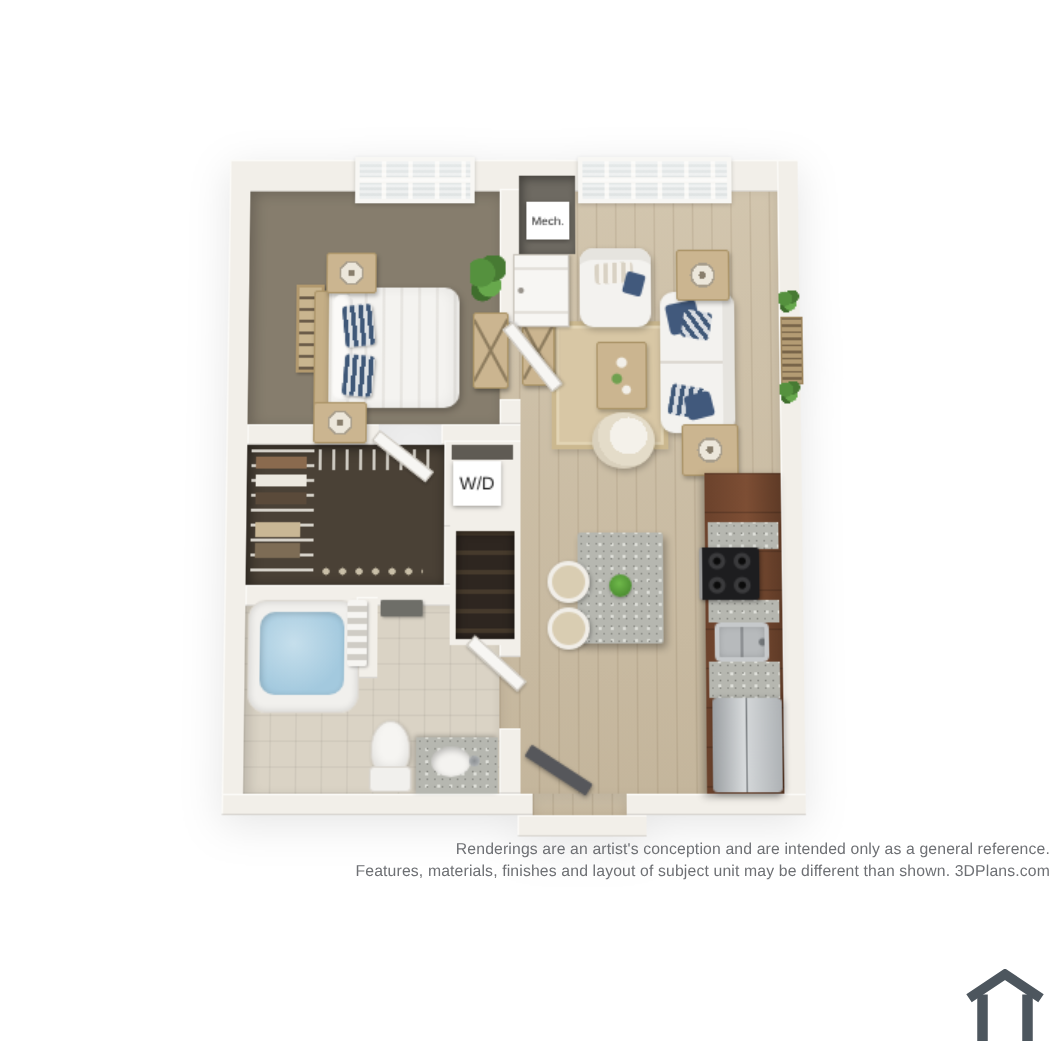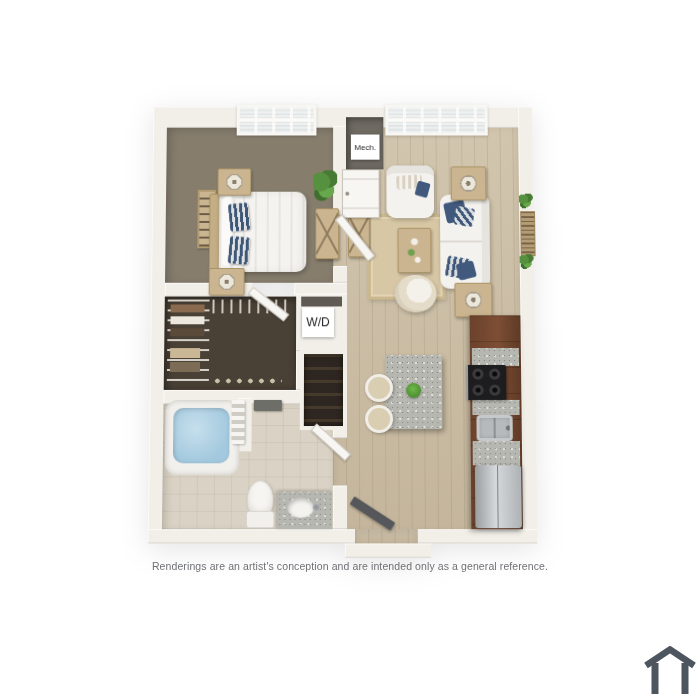--- a/index.html
+++ b/index.html
@@ -44,21 +44,21 @@
   .xtable::before,.xtable::after{content:"";position:absolute;left:46%;top:2%;width:10%;height:96%;background:#8d7c5e;}
   .xtable::before{transform:rotate(28deg);} .xtable::after{transform:rotate(-28deg);}
   .lamp{background-image:radial-gradient(circle at 50% 50%,#887e6c 0 2.5px,#ece7db 2.5px 7px,#a79d8b 7px 8.5px,transparent 8.5px);}
   .plant{position:absolute;z-index:4;background-image:
        radial-gradient(circle at 30% 35%,var(--plant,#55913e) 0 34%,transparent 36%),
        radial-gradient(circle at 65% 25%,#477a33 0 30%,transparent 32%),
        radial-gradient(circle at 55% 60%,#67a84c 0 32%,transparent 34%),
        radial-gradient(circle at 35% 70%,#3f6e2d 0 26%,transparent 28%);}
   .stool{position:absolute;width:22px;height:22px;border-radius:50%;background:#d9cdb2;border:3px solid #f1eee8;
        box-shadow:1px 1px 3px rgba(0,0,0,.3);z-index:3;}
-  .disclaimer{position:absolute;left:0;right:0;top:559px;text-align:center;
+  .disclaimer{position:absolute;left:0;right:0;top:559px;text-align:right;
        font-size:10.5px;line-height:15px;color:var(--text,#6e7074);letter-spacing:.1px;}
   .wirelines{background-image:repeating-linear-gradient(180deg,rgba(238,235,227,.85) 0 2px,transparent 2px 10px);}
 </style>
 </head>
 <body>
 
 <div class="canvas">
   <div class="plan">
 
     <div class="wood" style="left:183px;top:14px;width:188px;height:411px;"></div>
@@ -169,20 +169,21 @@
     <div class="abs" style="left:98px;top:377px;width:24px;height:34px;background:#f6f5f2;border:1px solid #d9d5ce;border-radius:50% 50% 40% 40%;box-shadow:inset 0 -4px 6px rgba(0,0,0,.10),1px 1px 3px rgba(0,0,0,.2);z-index:3;"></div>
     <div class="abs" style="left:97px;top:407px;width:26px;height:15px;background:#f1f0ed;border:1px solid #d9d5ce;border-radius:3px;z-index:4;"></div>
     <div class="abs granite" style="left:128px;top:388px;width:54px;height:37px;box-shadow:-1px -1px 3px rgba(0,0,0,.25);z-index:3;"></div>
     <div class="abs" style="left:138px;top:394px;width:26px;height:20px;border-radius:50%;background:#f4f3f0;box-shadow:inset 1px 2px 4px rgba(0,0,0,.25);z-index:4;"></div>
     <div class="abs" style="left:163px;top:400px;width:7px;height:7px;border-radius:50%;background:radial-gradient(#8b8f92,#b9bcbe);z-index:5;"></div>
 
   </div>
 
   <div class="disclaimer">
     <div>Renderings are an artist's conception and are intended only as a general reference.</div>
+    <div>Features, materials, finishes and layout of subject unit may be different than shown. 3DPlans.com</div>
   </div>
 
   <svg class="abs" style="left:644px;top:646px;" width="52" height="50" viewBox="0 0 52 50">
     <path d="M2 19.5 L26 3.5 L50 19.5" fill="none" stroke="var(--slate,#4d565e)" stroke-width="6.5"></path>
     <rect x="7.5" y="17" width="7" height="31" fill="var(--slate,#4d565e)"></rect>
     <rect x="37.5" y="17" width="7" height="31" fill="var(--slate,#4d565e)"></rect>
   </svg>
 </div>
 
 </body></html>

